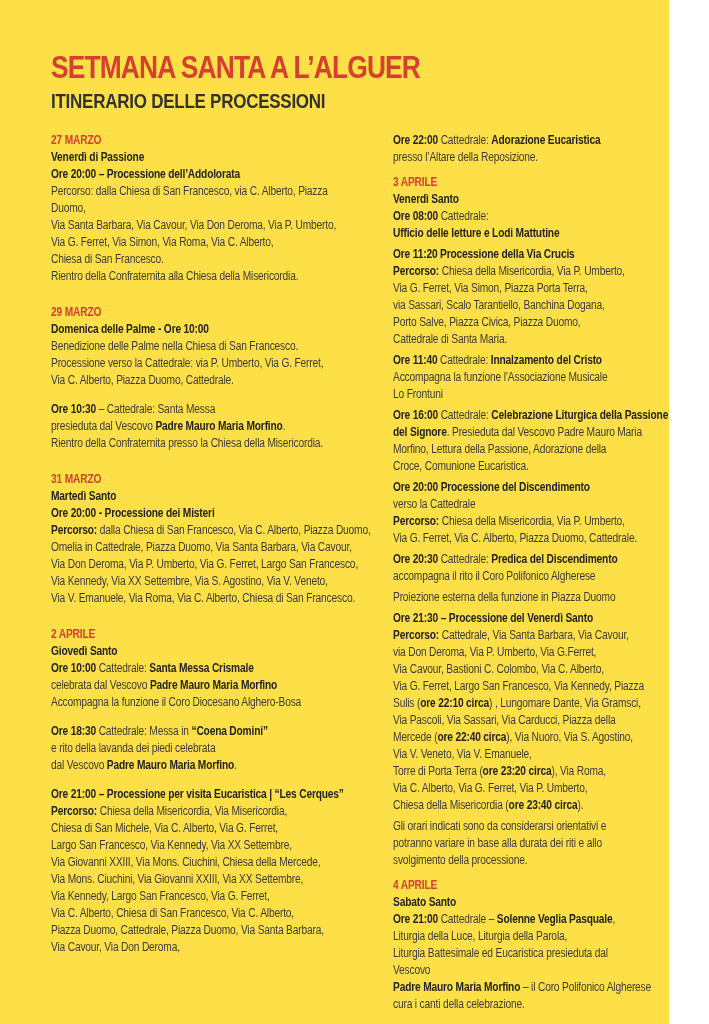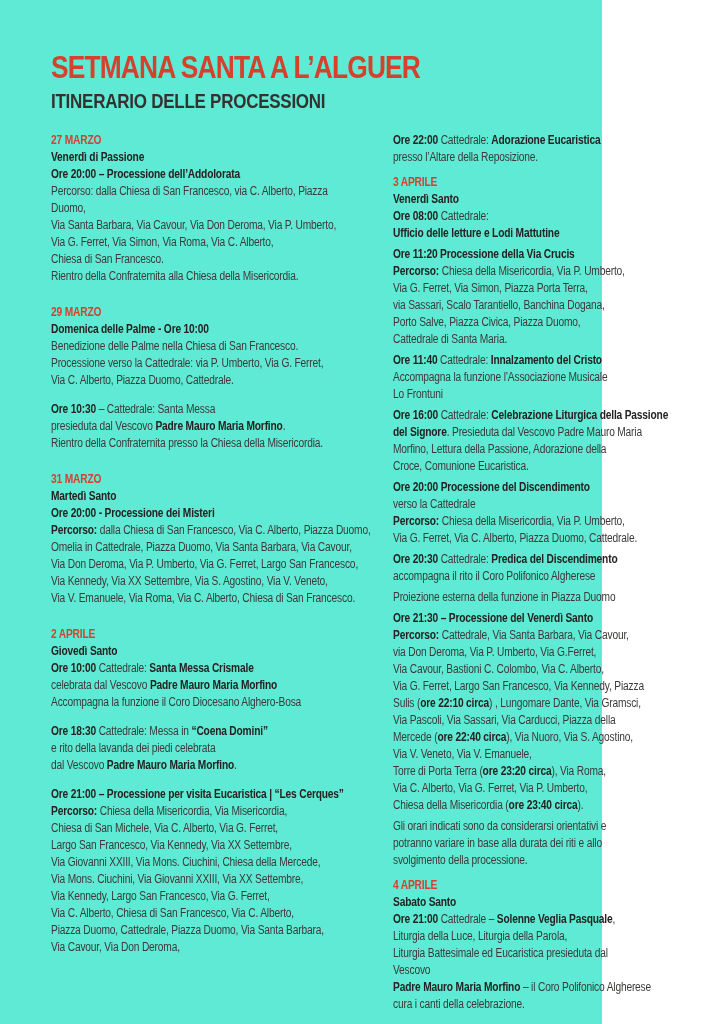--- a/index.html
+++ b/index.html
@@ -1,18 +1,18 @@
 <!DOCTYPE html>
 <html style="--accent: #d5402f; --body-text: #3b3a38; --bold-text: #242321;"><head>
 <meta charset="utf-8">
 <style>
   * { margin:0; padding:0; box-sizing:border-box; }
   html, body { width:709px; height:1024px; background:#ffffff; overflow:hidden; }
   body { font-family:"Liberation Sans", sans-serif; color:var(--body-text,#3b3a38); }
-  .page { position:relative; width:602px; height:1024px; background:#5eead4; }
+  .page { position:relative; width:669px; height:1024px; background:#fde047; }
 
   .header { position:absolute; left:51px; top:52px; width:520px;
             transform:scaleX(0.85); transform-origin:0 0; }
   .title { font-size:31px; font-weight:700; letter-spacing:-1px; line-height:1.05;
            color:var(--accent,#d5402f); white-space:nowrap; }
   .subtitle { font-size:20px; font-weight:700; letter-spacing:-0.3px; line-height:1.05;
               color:#33322f; margin-top:6px; white-space:nowrap; }
 
   .col { position:absolute; top:132px; width:400px;
          transform:scaleX(0.85); transform-origin:0 0;

